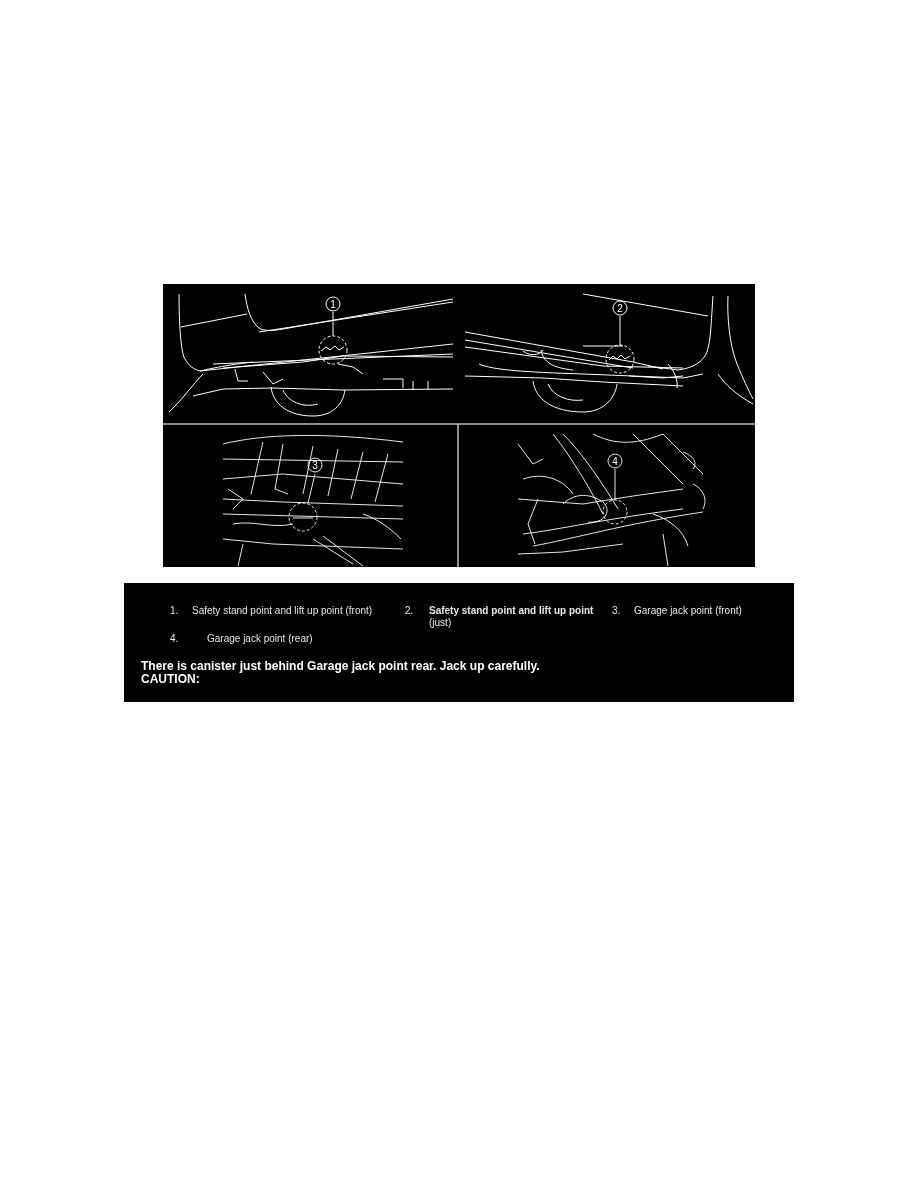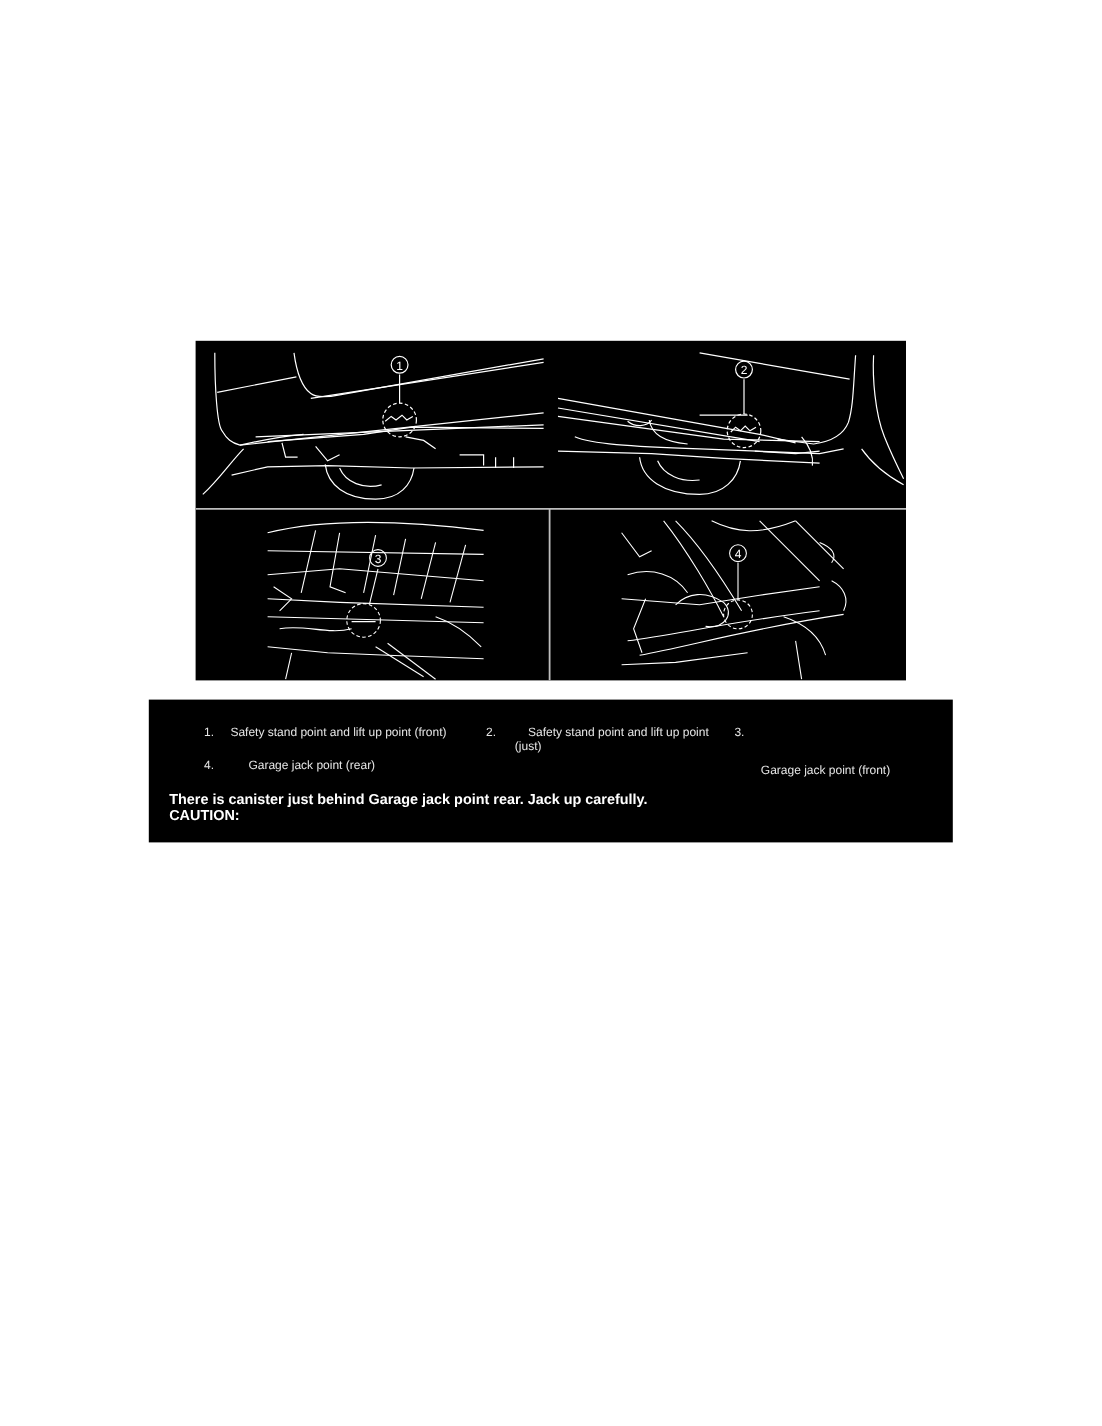--- a/index.html
+++ b/index.html
@@ -182,26 +182,26 @@
 </div>
 
 <div class="legend">
   <div class="legend-list">
     <div class="li" style="left:46px; top:0;">
       <span class="num">1.</span>
       <span class="txt" style="left:22px;">Safety stand point and lift up point (front)</span>
     </div>
     <div class="li" style="left:281px; top:0;">
       <span class="num">2.</span>
-      <span class="txt" style="left:35px;">Safety stand point and lift up point</span>
+      <span class="txt" style="left:24px;font-weight:bold;">Safety stand point and lift up point</span>
       <span class="txt" style="left:24px; top:12px;">(just)</span>
     </div>
     <div class="li" style="left:488px; top:0;">
       <span class="num">3.</span>
-      <span class="txt" style="left:22px;margin-top:32px;">Garage jack point (front)</span>
+      <span class="txt" style="left:22px;">Garage jack point (front)</span>
     </div>
     <div class="li" style="left:46px; top:28px;">
       <span class="num">4.</span>
       <span class="txt" style="left:37px;">Garage jack point (rear)</span>
     </div>
   </div>
   <div class="caution">
     <div>There is canister just behind Garage jack point rear. Jack up carefully.</div>
     <div>CAUTION:</div>
   </div>

